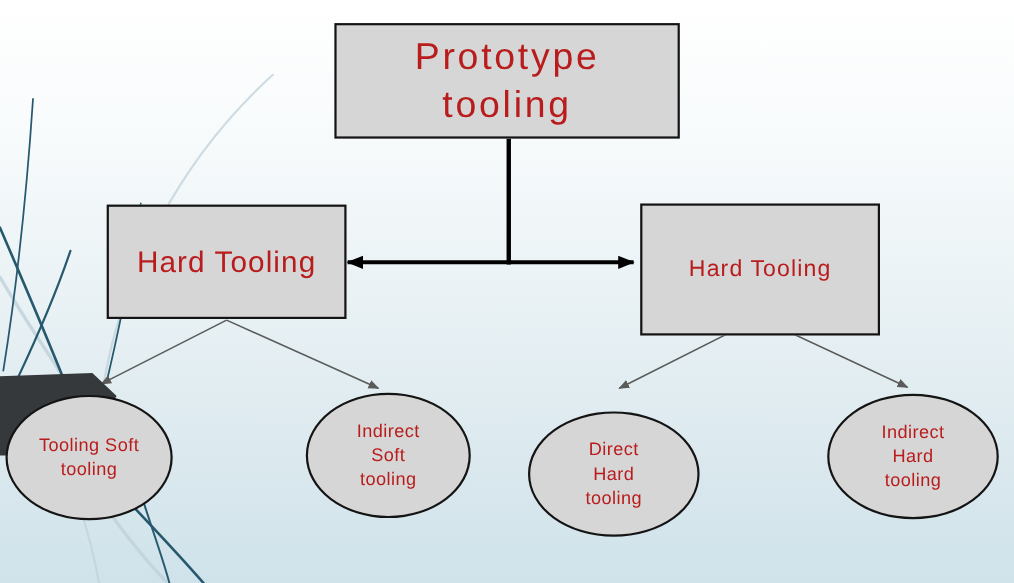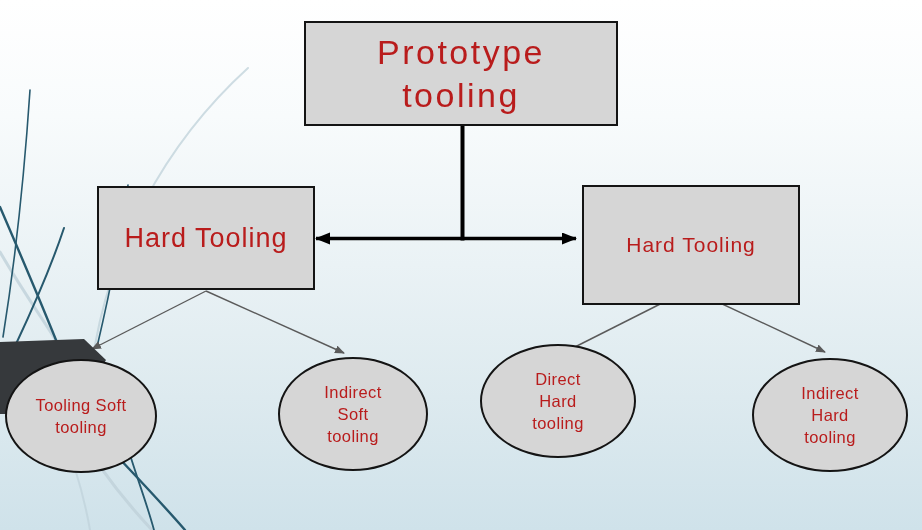--- a/index.html
+++ b/index.html
@@ -24,21 +24,21 @@
   }
   .node .lbl{white-space:pre-line;}
   .rect{border-width:2px;}
   .ellipse{border-radius:50%;}
   .root-node{left:304px;top:21px;width:314px;height:105px;font-size:34px;letter-spacing:2.5px;line-height:1.26;}
   .branch-soft{left:97px;top:186px;width:218px;height:104px;font-size:27px;letter-spacing:1px;}
   .branch-hard{left:582px;top:185px;width:218px;height:120px;font-size:21px;letter-spacing:1px;}
   .leaf{font-size:16.5px;line-height:1.35;letter-spacing:0.4px;}
   .leaf-1{left:5px;top:359px;width:152px;height:114px;}
   .leaf-2{left:278px;top:357px;width:150px;height:114px;}
-  .leaf-3{left:480px;top:344px;width:156px;height:114px;}
+  .leaf-3{left:480px;top:374px;width:156px;height:114px;}
   .leaf-4{left:752px;top:358px;width:156px;height:114px;}
 </style>
 </head>
 <body>
 
 <div class="slide">
 
   <svg class="bg" viewBox="0 0 922 530">
     <defs>
       <marker id="arrow-thin" markerUnits="userSpaceOnUse" markerWidth="12" markerHeight="10" refX="9" refY="4" orient="auto">

